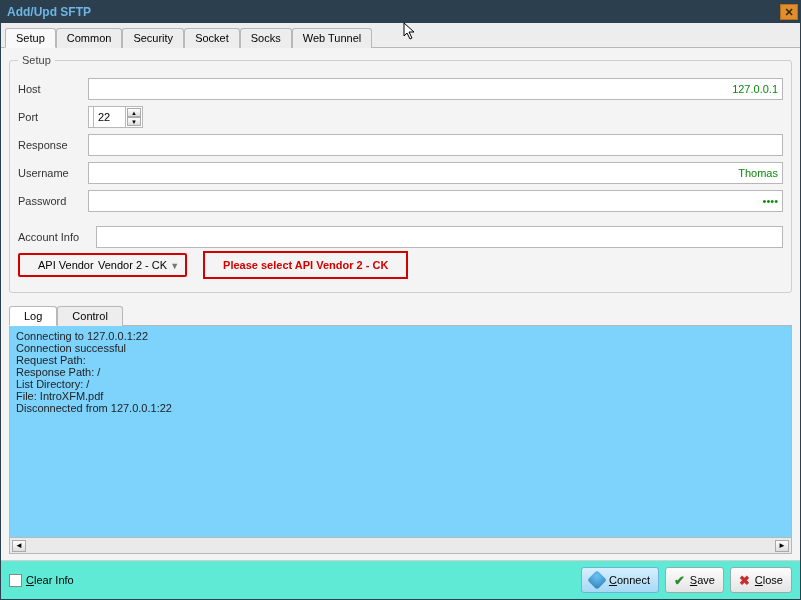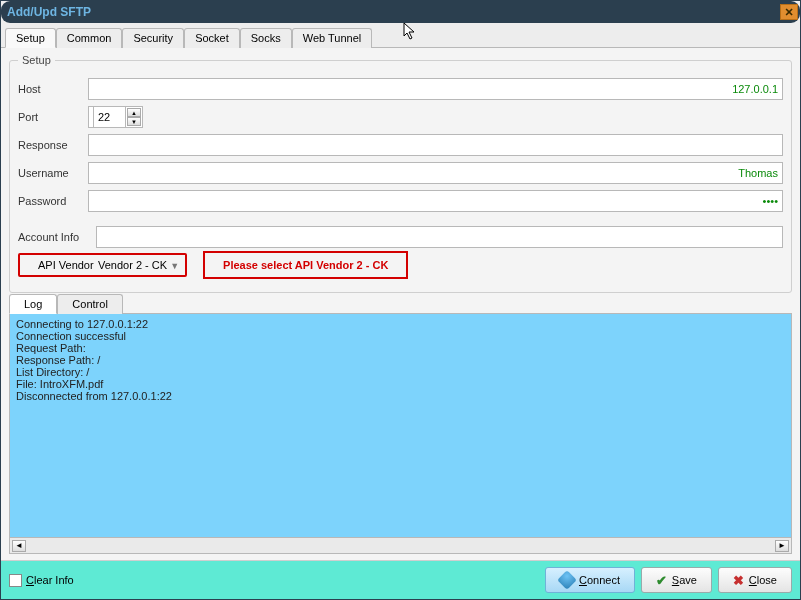--- a/index.html
+++ b/index.html
@@ -1,18 +1,18 @@
 <!DOCTYPE html>
 <html><head>
 <meta charset="utf-8">
 <style>
   * { box-sizing: border-box; margin: 0; padding: 0; }
   body { font-family: Tahoma, Arial, sans-serif; font-size: 11px; background: #fff; width: 801px; height: 600px; overflow: hidden; position: relative; }
   .window { width: 801px; height: 600px; border: 1px solid #2b3f4f; display: flex; flex-direction: column; background: #ededed; }
-  .titlebar { background: #2b3f4f; color: #6eb5e2; height: 22px; display: flex; align-items: center; justify-content: space-between; padding-left: 6px; font-weight: bold; border-radius: 9px; }
+  .titlebar { background: #2b3f4f; color: #6eb5e2; height: 22px; display: flex; align-items: center; justify-content: space-between; padding-left: 6px; font-weight: bold; }
   .titlebar .title { font-size: 12px; }
   .close-btn { width: 18px; height: 16px; background: #e18e2f; color: #3a2a00; display: flex; align-items: center; justify-content: center; font-weight: bold; cursor: pointer; margin-right: 2px; border:1px solid #b86f17; }
   .tabstrip { display: flex; border-bottom: 1px solid #b8b8b8; background: #ededed; padding: 4px 4px 0 4px; gap:0; }
   .tab { background: #ededed; border: 1px solid #b8b8b8; border-bottom: none; padding: 3px 10px; margin-right: 0px; border-radius: 3px 3px 0 0; cursor: pointer; position: relative; top:1px; }
   .tab.active { background: #f9f9f9; border-bottom: 1px solid #f9f9f9; }
   .content { flex: 1; background: #f4f4f4; padding: 6px 8px; display:flex; flex-direction:column; overflow:hidden;}
   fieldset.setup { border: 1px solid #cfcfcf; border-radius: 3px; padding: 6px 8px 10px 8px; background: #f4f4f4; }
   fieldset.setup legend { padding: 0 4px; color:#444; }
   .row { display: flex; align-items: center; margin-top: 6px; }
   .row label { width: 70px; color: #333; }
@@ -21,31 +21,31 @@
   }
   .row .wide { flex: 1; }
   .row .spinner { width: 55px; display:flex; align-items:center; position:relative; padding-right:16px;}
   .spinner input { border:none; outline:none; width:100%; font-family:inherit; font-size:11px;}
   .spin-btns { position:absolute; right:1px; top:1px; bottom:1px; width:14px; display:flex; flex-direction:column;}
   .spin-btns div{ flex:1; border:1px solid #aaa; background:linear-gradient(#fff,#ddd); font-size:6px; display:flex; align-items:center; justify-content:center; cursor:pointer;}
   .green { color: #0a8a0a; text-align: right; }
   .highlight-box { border: 2px solid #d30000; border-radius: 2px; }
   .combo .arrow { color:#777; font-size:9px; }
   .hint-box { border:2px solid #d30000; color:#d30000; font-weight:bold; padding:6px 18px; margin-left:16px; background:#f4f4f4;}
-  .subtabs { display:flex; }
+  .subtabs { margin-top:12px; display:flex; }
   .subtab { border:1px solid #b8b8b8; border-bottom:none; padding:3px 14px; border-radius:3px 3px 0 0; background:#ededed; cursor:pointer; position:relative; top:1px;}
   .subtab.active { background:#fff; border-bottom:1px solid #fff;}
   .logbox { flex:1; border:1px solid #b8b8b8; background:#7dd3fc; padding:4px 6px; font-size:11px; color:#222; overflow:auto; white-space:pre; min-height:160px;}
   .hscroll { height:16px; border:1px solid #b8b8b8; border-top:none; background:#eaeaea; display:flex; align-items:center; justify-content:space-between; padding:0 2px;}
   .hscroll .arr { width:14px; height:12px; border:1px solid #aaa; background:linear-gradient(#fff,#ddd); font-size:8px; display:flex; align-items:center; justify-content:center; cursor:pointer;}
   .footer { border-top:1px solid #cfcfcf; padding:6px 8px; display:flex; align-items:center; justify-content:space-between; background:#5eead4;}
   .footer-left { display:flex; align-items:center; gap:4px;}
   .chk { width:13px; height:13px; border:1px solid #888; background:#fff; display:inline-block;}
   .footer-right { display:flex; gap:6px; }
-  .btn { height:26px; padding:0 14px; border:1px solid #9aa; border-radius:3px; background:linear-gradient(#fdfdfd,#e4e4e4); display:flex; align-items:center; gap:5px; cursor:pointer;}
+  .btn { height:26px; padding:0 8px; border:1px solid #9aa; border-radius:3px; background:linear-gradient(#fdfdfd,#e4e4e4); display:flex; align-items:center; gap:5px; cursor:pointer;}
   .btn.connect { background:linear-gradient(#d6f0ff,#a8d8f5); border-color:#6fb2d8;}
   .ico { width:14px; height:14px; display:inline-block; }
   .ico-connect { background: radial-gradient(circle at 30% 30%, #6ec3f5, #2a7fb5); border-radius:3px; transform:rotate(45deg);}
   .ico-check { color:#2e8b2e; font-weight:bold; font-size:13px; line-height:13px;}
   .ico-close { color:#c62f2f; font-weight:bold; font-size:13px; line-height:13px;}
   .cursor { position:absolute; left:403px; top:22px; pointer-events:none; font-size:16px; color:#000;}
   .u { text-decoration: underline; }
   .api-outer { display:flex; align-items:center; padding:3px 0 3px 0;}
   .api-wrap { display:flex; align-items:center; flex:0 0 auto;}
   .acct-row label{ width:78px;}

